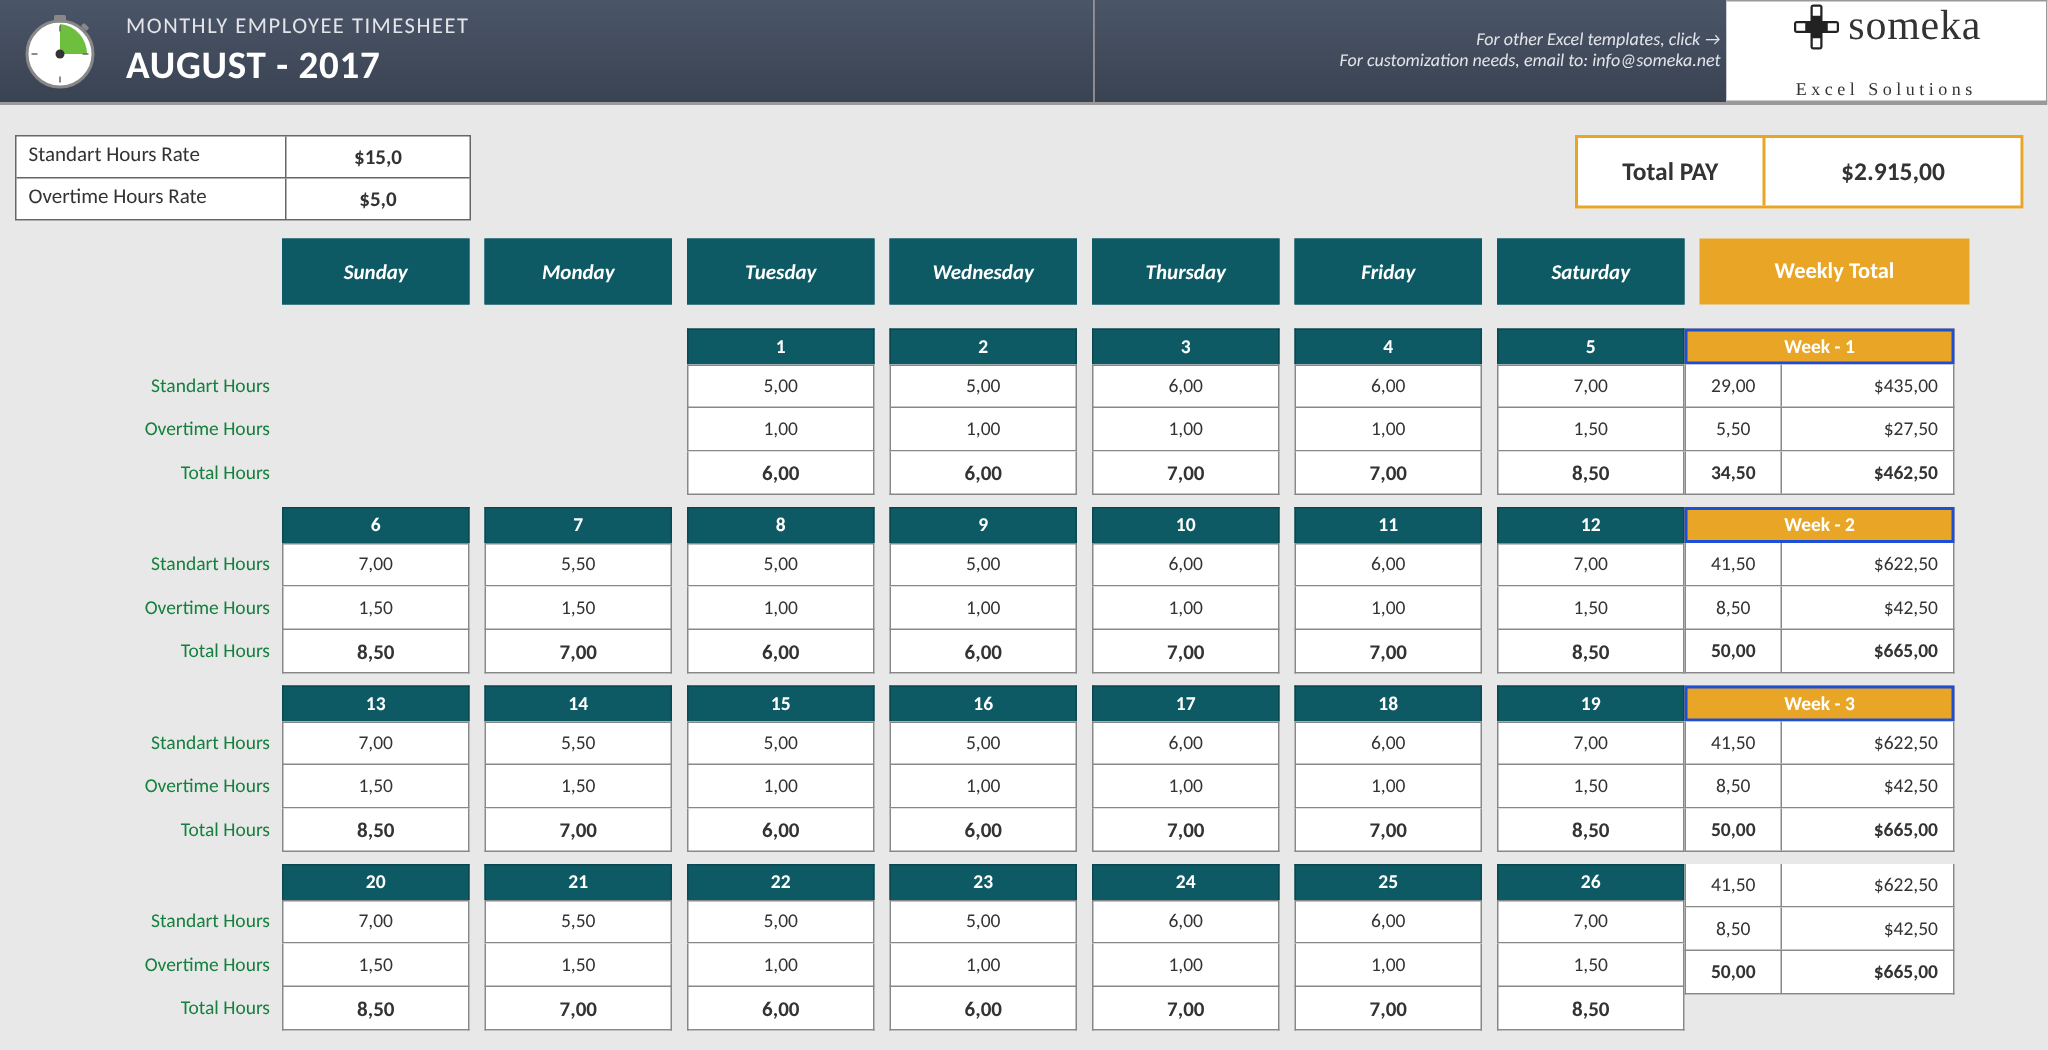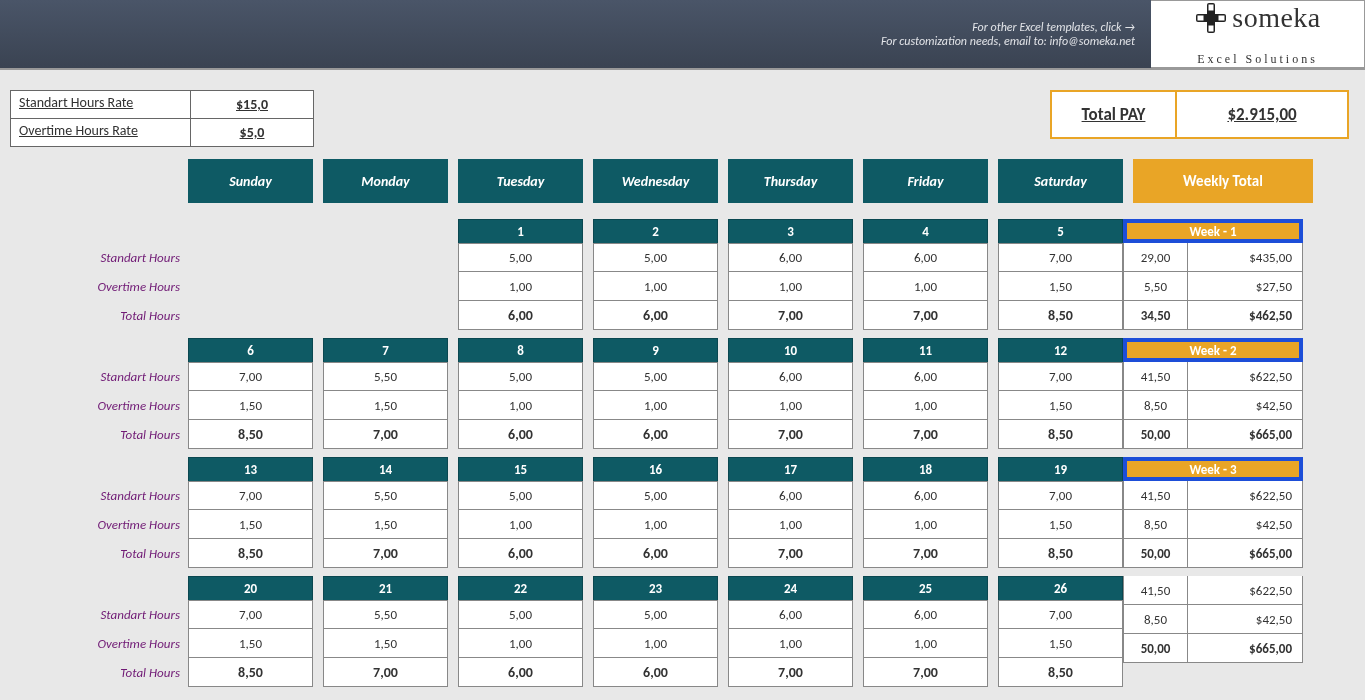--- a/index.html
+++ b/index.html
@@ -6,75 +6,96 @@
   body { font-family: Calibri, Arial, sans-serif; background: #e8e8e8; font-size: 13px; color: #333; }
   .page { width: 1365px; height: 700px; background: #e8e8e8; position: relative; overflow: hidden; }
 
   
   .header { display: flex; height: 70px; border-bottom: 2px solid #999; }
   .header-left { flex: 0 0 730px; background: linear-gradient(#4a5568,#3a4352); display: flex; align-items: center; padding-left: 14px; color: #fff; border-right: 1px solid #888; }
   .header-icon { width: 52px; height: 52px; margin-right: 18px; }
   .header-titles { display: flex; flex-direction: column; }
   .header-sub { font-size: 15px; letter-spacing: 1px; color: #e2e4e8; }
   .header-main { font-size: 26px; font-weight: bold; letter-spacing: 0.5px; }
-  .header-mid { flex: 1; background: linear-gradient(#4a5568,#3a4352); color: #e2e4e8; font-style: italic; font-size: 12px; display: flex; flex-direction: column; justify-content: center; align-items: flex-end; padding-right: 16px; }
+  .header-mid { flex: 1; background: linear-gradient(#4a5568,#3a4352); color: #e2e4e8; font-style: italic; font-size: 12px; display: flex; flex-direction: column; justify-content: center; align-items: flex-end; padding-right: 4px; }
   .header-mid a { color: #e2e4e8; text-decoration: none; }
   .header-logo { flex: 0 0 214px; background: #fff; display: flex; flex-direction: column; align-items: center; justify-content: space-between; border: 1px solid #999; border-left: none; }
   .logo-row { display: flex; align-items: center; gap: 4px; }
   .logo-cross { width: 34px; height: 34px; display: inline-block; }
   .logo-text { font-family: Georgia, 'Times New Roman', serif; font-size: 28px; letter-spacing: 0.5px; }
   .logo-sub { font-family: Georgia, serif; font-size: 12px; letter-spacing: 3px; color: #333; margin-top: -2px; }
 
   
-  .meta-row { display: flex; padding: 20px 0 0 10px; align-items: flex-start; gap: 8px; text-decoration: underline; }
+  .meta-row { display: flex; padding: 20px 0 0 10px; align-items: flex-start; gap: 8px; }
   .rates { border: 1px solid #666; background: #fff; }
   .rates-row { display: flex; }
   .rates-label { width: 180px; padding: 3px 8px; border-right: 1px solid #666; font-size: 14px; }
   .rates-val { width: 122px; padding: 5px 8px; text-align: center; font-weight: bold; font-size: 14px; }
   .rates-row + .rates-row { border-top: 1px solid #666; }
   .spacer { flex: 1; }
   .total-pay { display: flex; margin-right: 16px; border: 2px solid #e9a526; background: #fff; }
   .total-pay > div { padding: 12px 0; text-align: center; font-weight: bold; font-size: 17px; }
   .total-pay-lbl { width: 125px; border-right: 2px solid #e9a526; }
   .total-pay-val { width: 170px; }
 
   
   .grid { margin-top: 12px; padding-left: 10px; }
   .days-header { display: flex; gap: 10px; margin-left: 178px; margin-bottom: 16px; }
   .day-head { width: 125px; height: 44px; background: #0e5a64; color: #fff; font-weight: bold; font-size: 14px; display: flex; align-items: center; justify-content: center; border: 1px solid #0e5a64; font-style: italic; }
   .weekly-head { width: 180px; height: 44px; background: #e9a526; color: #fff; font-weight: bold; font-size: 15px; display: flex; align-items: center; justify-content: center; }
 
   .week { display: flex; align-items: stretch; margin-bottom: 8px; }
   .row-labels { width: 178px; display: flex; flex-direction: column; justify-content: flex-end; }
-  .row-lbl { height: 29px; display: flex; align-items: center; justify-content: flex-end; padding-right: 8px; font-size: 13px; color: #701a75; font-style: italic; }
+  .row-lbl { height: 29px; display: flex; align-items: center; justify-content: flex-end; padding-right: 8px; font-size: 13px; color: #15803d; }
   .row-lbl.total { font-size: 13px; }
 
   .days { display: flex; gap: 10px; }
   .day-col { width: 125px; display: flex; flex-direction: column; }
   .day-num { height: 24px; background: #0e5a64; color: #fff; font-weight: bold; font-size: 13px; display: flex; align-items: center; justify-content: center; border: 1px solid #0a4750; border-bottom: none; }
   .day-num.blank { background: transparent; border: none; }
   .cell { height: 29px; background: #fff; border: 1px solid #888; border-top: none; display: flex; align-items: center; justify-content: center; font-size: 13px; }
   .cell:first-of-type { border-top: 1px solid #888; }
   .cell.blank { background: transparent; border: none; }
   .cell.total { font-weight: bold; font-size: 14px; }
 
   .wk-total { width: 180px; display: flex; flex-direction: column; margin-left: 0; }
-  .wk-head { height: 24px; background: #e9a526; color: #fff; font-weight: bold; font-size: 13px; display: flex; align-items: center; justify-content: center; border: 4px solid #1d4ed8; }
+  .wk-head { height: 24px; background: #e9a526; color: #fff; font-weight: bold; font-size: 13px; display: flex; align-items: center; justify-content: center; border: 2px solid #1d4ed8; }
   .wk-row { height: 29px; display: flex; background: #fff; border: 1px solid #888; border-top: none; }
   .wk-row > div { display: flex; align-items: center; font-size: 13px; }
   .wk-h { width: 64px; justify-content: center; border-right: 1px solid #888; }
   .wk-p { flex: 1; justify-content: flex-end; padding-right: 10px; }
   .wk-row.total { font-weight: bold; font-size: 14px; }
 </style>
 </head>
 <body>
 
 <div class="page">
 
   <div class="header">
+    <div class="header-left">
+      <span class="header-icon">
+        <svg viewBox="0 0 52 52">
+          <circle cx="26" cy="28" r="22" fill="#fff" stroke="#888" stroke-width="2"></circle>
+          <path d="M26 28 L26 8 A20 20 0 0 1 44 28 Z" fill="#6fbf3f"></path>
+          <circle cx="26" cy="28" r="3" fill="#333"></circle>
+          <rect x="22" y="2" width="8" height="5" rx="1" fill="#888"></rect>
+          <rect x="40" y="8" width="5" height="3" rx="1" fill="#888" transform="rotate(40 42 10)"></rect>
+          <g stroke="#666" stroke-width="1">
+            <line x1="26" y1="9" x2="26" y2="13"></line>
+              <line x1="26" y1="43" x2="26" y2="47"></line>
+            <line x1="7" y1="28" x2="11" y2="28"></line>
+              <line x1="41" y1="28" x2="45" y2="28"></line>
+          </g>
+        </svg>
+      </span>
+      <div class="header-titles">
+        <div class="header-sub">MONTHLY EMPLOYEE TIMESHEET</div>
+        <div class="header-main">AUGUST - 2017</div>
+      </div>
+    </div>
     <div class="header-mid">
       <a>For other Excel templates, click →</a>
       <span>For customization needs, email to: info@someka.net</span>
     </div>
     <div class="header-logo">
       <div class="logo-row">
         <span class="logo-cross">
           <svg viewBox="0 0 34 34">
             <rect x="13" y="2" width="8" height="30" rx="2" fill="#222"></rect>
             <rect x="2" y="13" width="30" height="8" rx="2" fill="#222"></rect>

